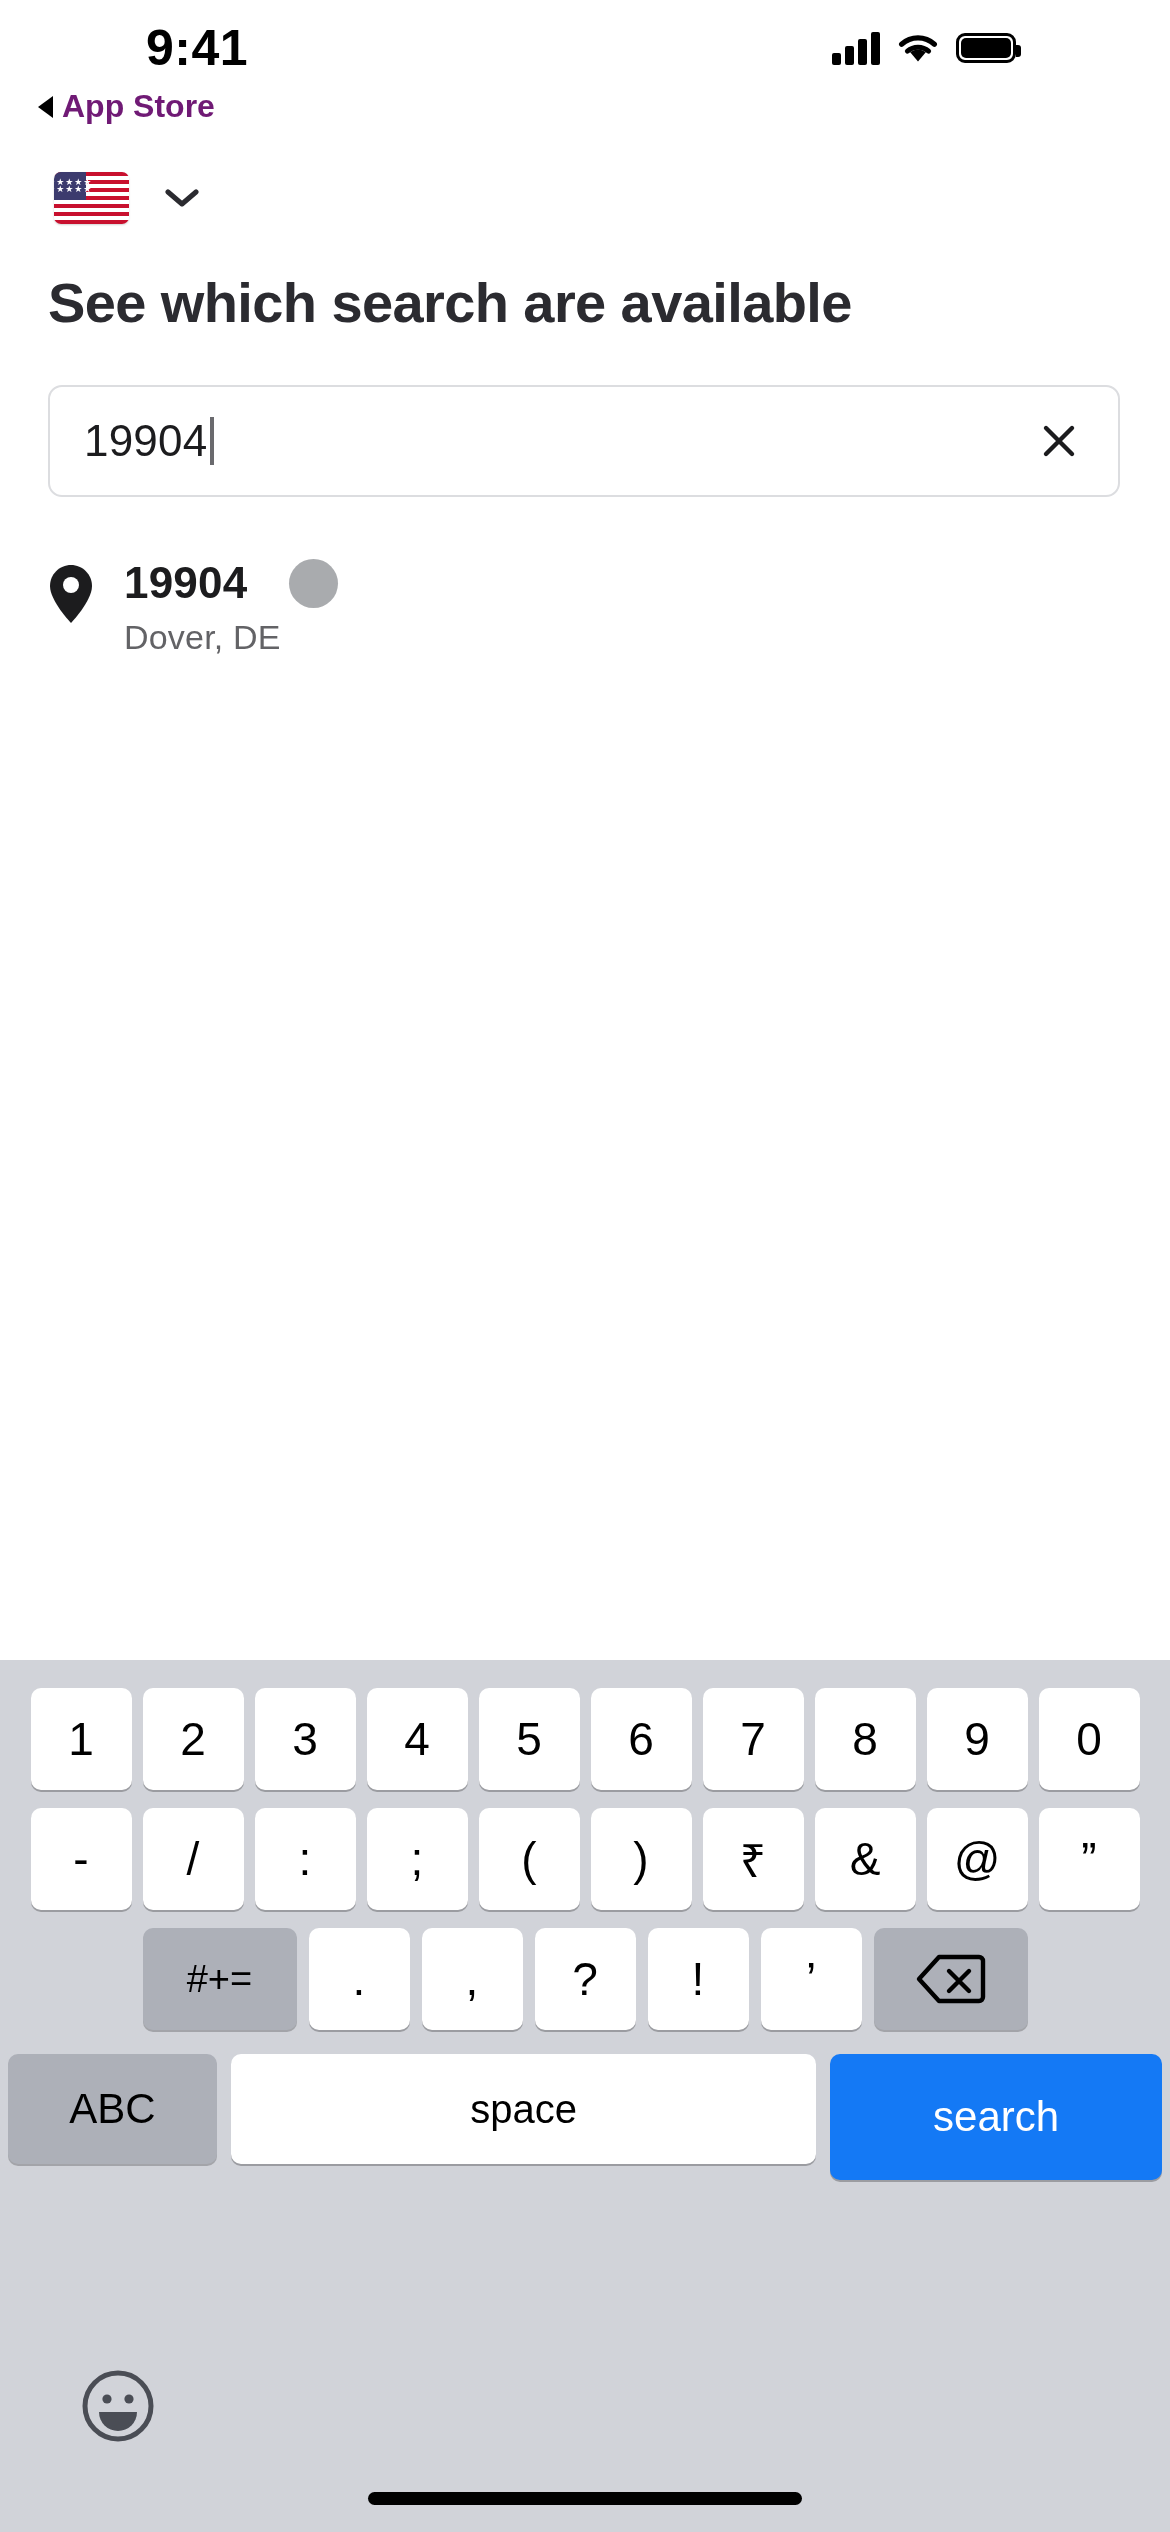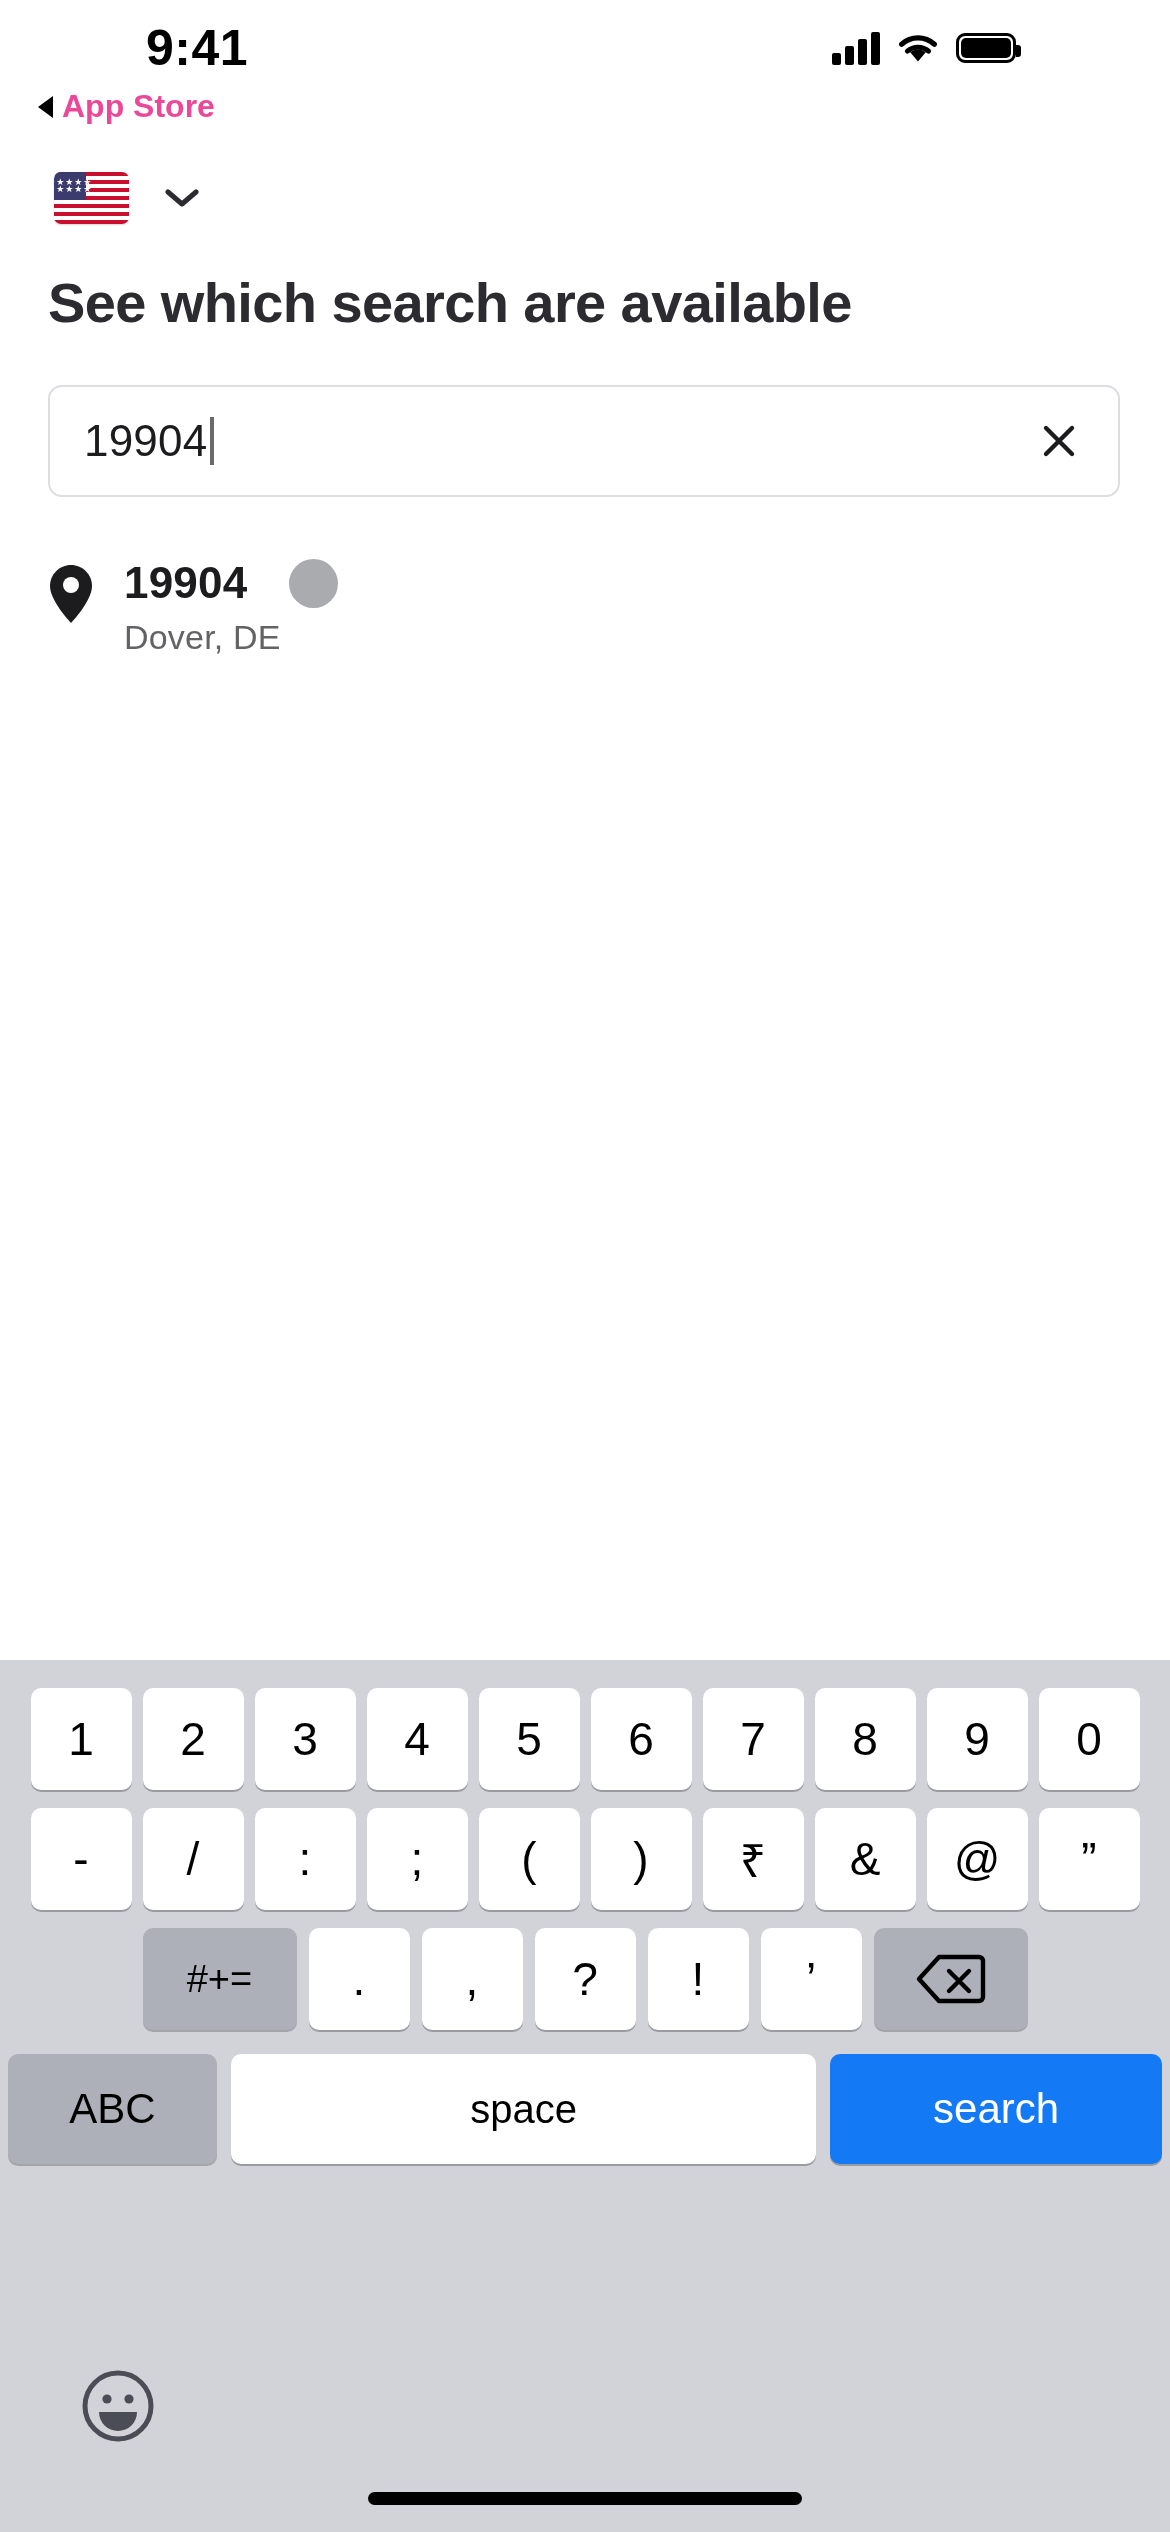--- a/index.html
+++ b/index.html
@@ -40,21 +40,21 @@
   .batt::after{
     content:""; position:absolute; right:-8px; top:9px;
     width:5px; height:12px; background:#000; border-radius:0 3px 3px 0;
   }
   .batt span{ display:block; width:100%; height:100%; background:#000; border-radius:5px; }
 
   
   .back-link{
     position:absolute; top:88px; left:38px;
     display:flex; align-items:center; gap:9px;
-    font-size:32px; font-weight:700; color:#ec4899;justify-content:space-between;
+    font-size:32px; font-weight:700; color:#701a75;justify-content:space-between;
   }
   .back-tri{
     width:0; height:0;
     border-top:11px solid transparent;
     border-bottom:11px solid transparent;
     border-right:15px solid #000;
   }
 
   
   .country-row{
@@ -137,21 +137,21 @@
     font-weight:400;
   }
   .r1 .key, .r2 .key{ width:101px; }
   .r3 .key{ width:101px; }
   .key.dark{ background:#adb0b8; box-shadow:0 2px 0 rgba(0,0,0,.22); }
   .key.sym-mod{ width:154px; font-size:38px; }
   .key.del{ width:154px; }
   .key.abc{ width:214px; height:110px; font-size:42px; }
   .key.space{ width:600px; height:110px; font-size:40px; }
   .key.search{
-    width:340px; height:110px; font-size:42px;
+    width:340px; height:126px; font-size:42px;
     background:#1479f5; color:#fff;
   }
   .del svg{ width:70px; height:52px; }
 
   .kb-bottom{
     position:absolute; left:0; bottom:0; width:1170px; height:170px;
   }
   .emoji-key{ position:absolute; left:80px; bottom:88px; width:76px; height:76px; }
   .home-indicator{
     position:absolute; left:50%; transform:translateX(-50%);

